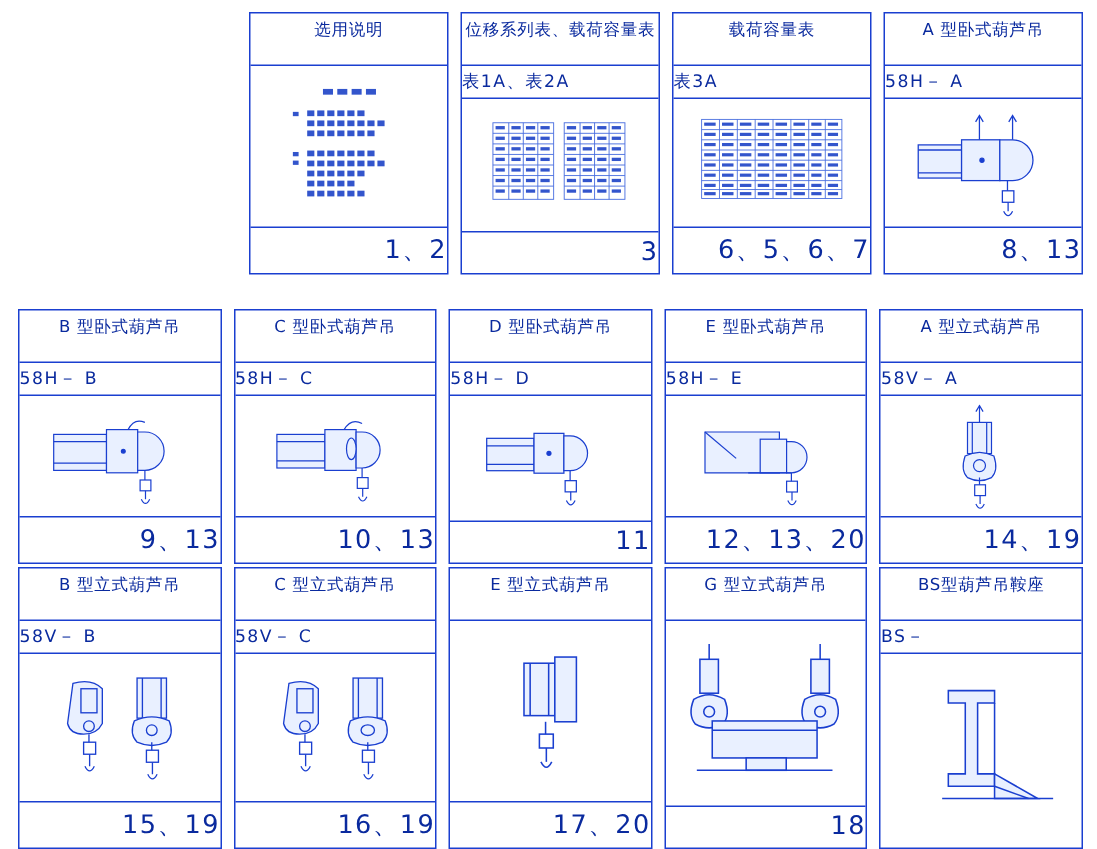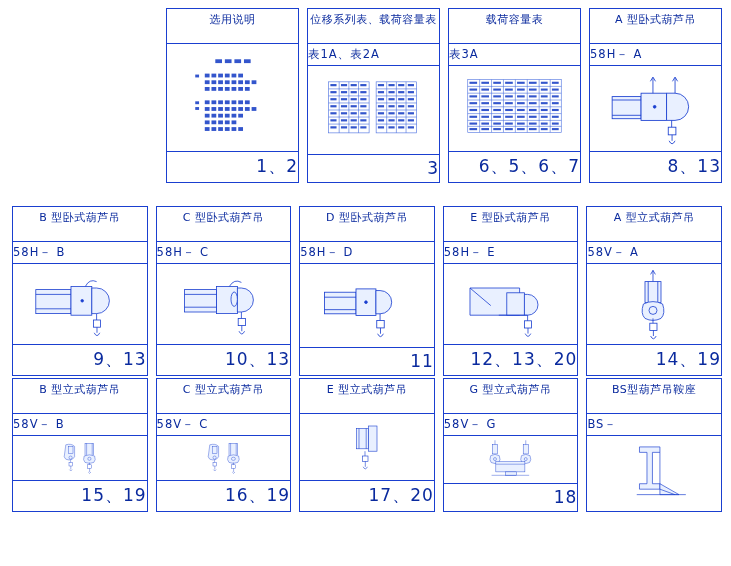--- a/index.html
+++ b/index.html
@@ -7,21 +7,21 @@
     width:731px;height:566px;
     background:#ffffff;
     font-family:"DejaVu Sans","Liberation Sans",sans-serif;
     color:#0a2a9e;
     overflow:hidden;
   }
   #sheet{position:relative;width:731px;height:566px;}
   .row{display:flex;gap:8px;padding:0 6px;box-sizing:border-box;}
   .row1{position:absolute;left:160px;top:8px;width:568px;height:175px;}
   .row2{position:absolute;left:6px;top:206px;width:722px;height:170px;}
-  .row3{position:absolute;left:6px;top:378px;width:722px;height:134px;}
+  .row3{position:absolute;left:6px;top:378px;width:722px;height:188px;}
 
   .card{
     border:1.3px solid #1a3fd0;
     background:#fff;
     box-sizing:border-box;
     display:flex;flex-direction:column;
     flex:1 1 0;
   }
   .hdr{
     border-bottom:1.2px solid #1a3fd0;
@@ -528,21 +528,20 @@
             <line x1="62.5" y1="79" x2="62.5" y2="88"></line>
             <path d="M59 88 q3.5 7 7 0"></path>
           </g>
         </svg>
       </div>
       <div class="ftr">17、20</div>
     </div>
 
     <div class="card">
       <div class="hdr">G 型立式葫芦吊</div>
-      <div class="sub">58V－ G</div>
       <div class="body">
         <svg viewBox="0 0 130 110" preserveAspectRatio="xMidYMid meet">
           <g class="st">
             <rect class="stf" x="22" y="20" width="12" height="22"></rect>
             <rect class="stf" x="94" y="20" width="12" height="22"></rect>
             <line x1="28" y1="10" x2="28" y2="20"></line>
             <line x1="100" y1="10" x2="100" y2="20"></line>
             <path class="stf" d="M18 46 q10 -6 20 0 q4 10 -1 16 q-9 5 -18 0 q-5 -6 -1 -16 z"></path>
             <path class="stf" d="M90 46 q10 -6 20 0 q4 10 -1 16 q-9 5 -18 0 q-5 -6 -1 -16 z"></path>
             <circle cx="28" cy="54" r="3.5"></circle>

